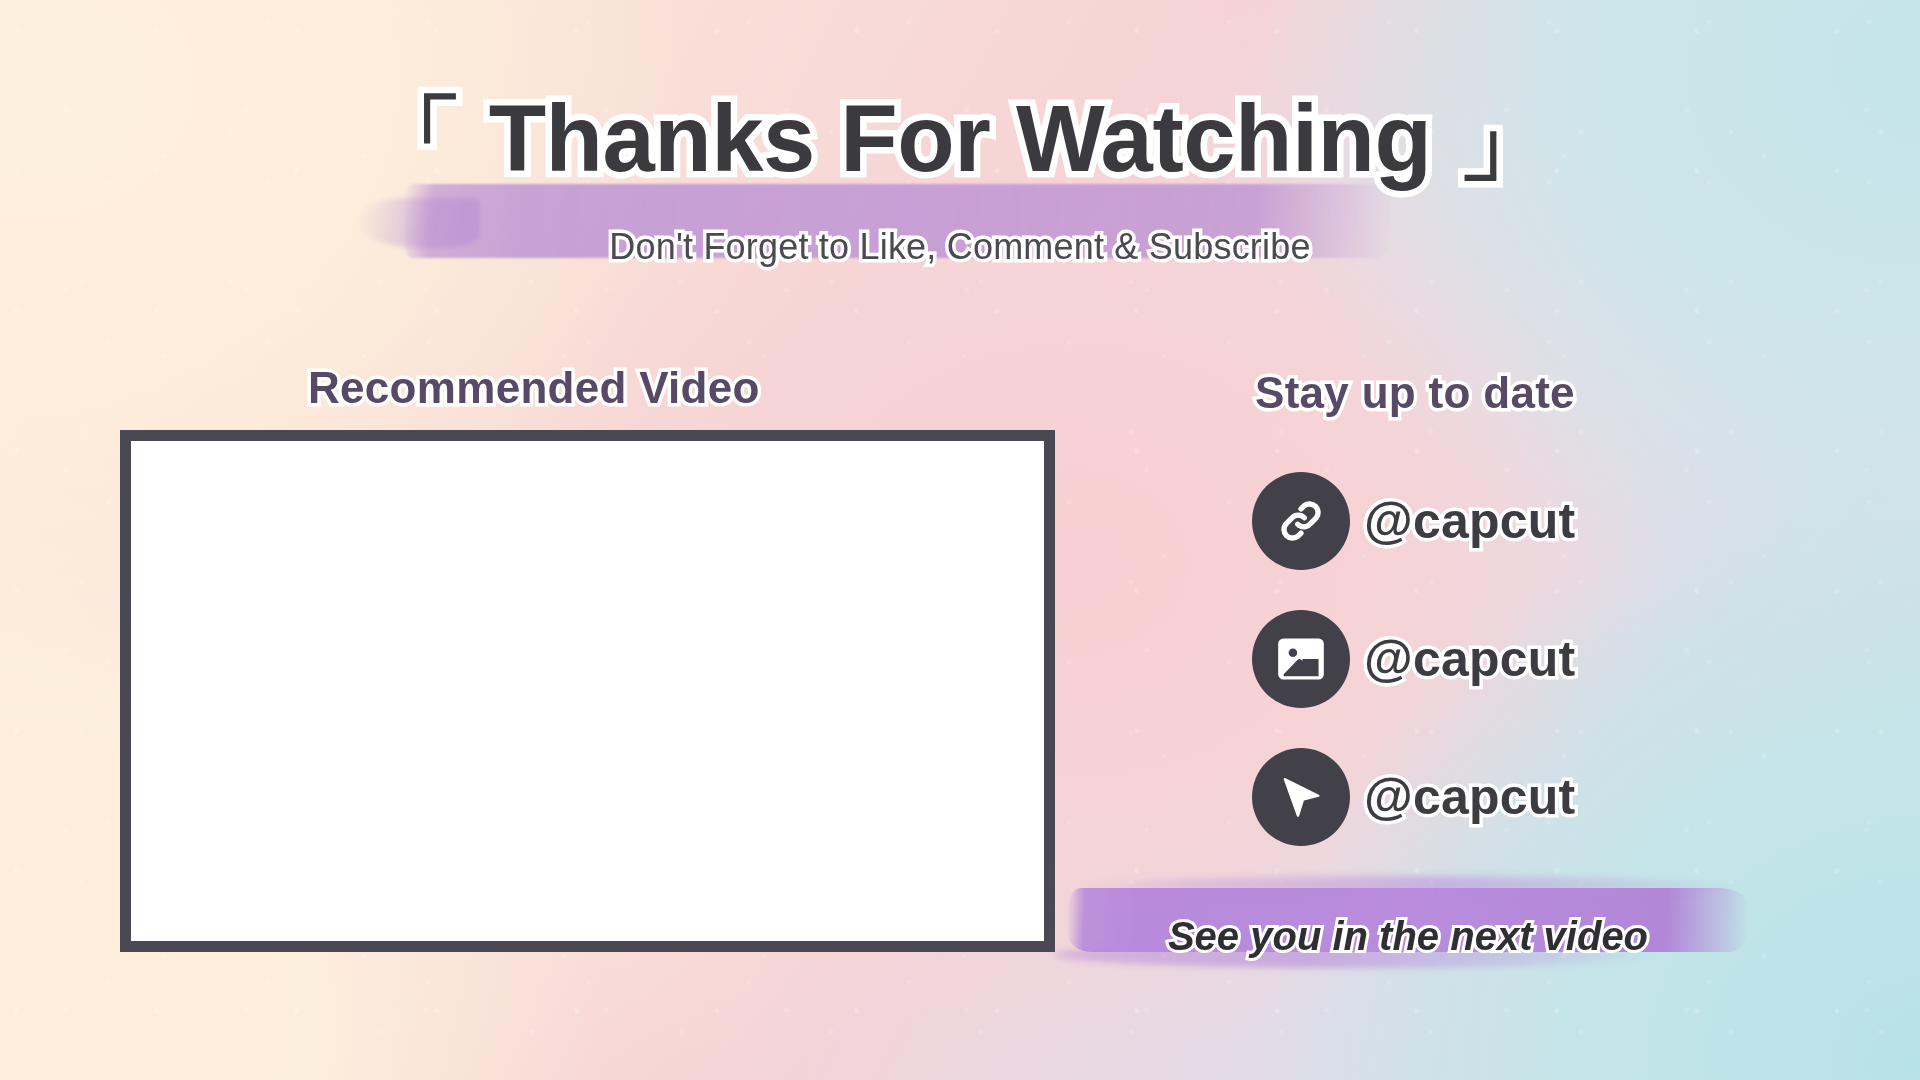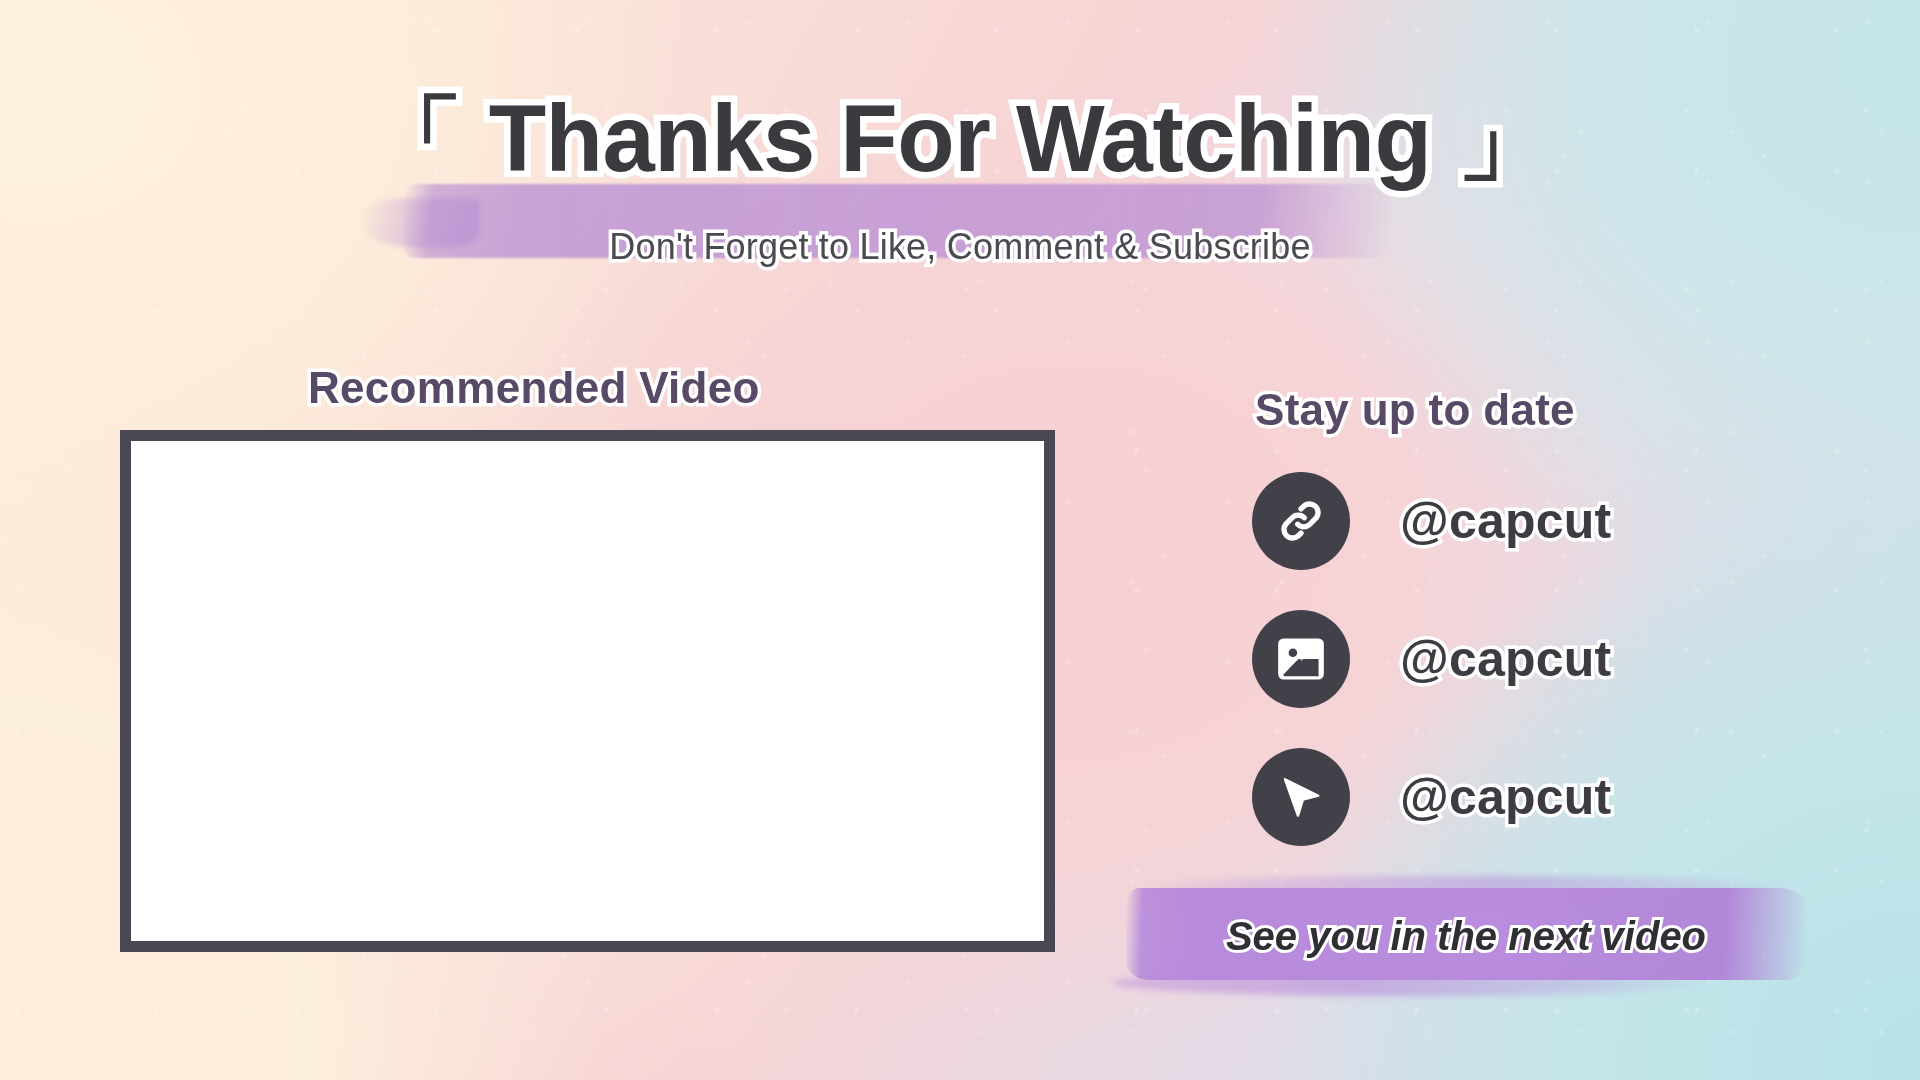--- a/index.html
+++ b/index.html
@@ -96,21 +96,21 @@
     position:absolute;
     font-size:44px;
     font-weight:600;
     color:#584a66;
     -webkit-text-stroke:7px #ffffff;
     paint-order:stroke fill;
     letter-spacing:.3px;
     white-space:nowrap;
   }
   #rec-heading { left:300px; top:363px;padding-left:8px; }
-  #stay-heading { left:1255px; top:385px; }
+  #stay-heading { left:1255px; top:368px; }
 
   
   .video-frame {
     position:absolute;
     left:120px; top:430px;
     width:935px; height:522px;
     background:#ffffff;
     border:11px solid #4a4852;
   }
 
@@ -118,21 +118,21 @@
   .social-list {
     position:absolute;
     left:1252px; top:472px;
     display:flex;
     flex-direction:column;
     gap:40px;
   }
   .social-row {
     display:flex;
     align-items:center;
-    gap:50px;
+    gap:14px;
   }
   .social-badge {
     width:98px; height:98px;
     border-radius:50%;
     background:#42414a;
     display:flex;
     align-items:center;
     justify-content:center;
     flex:0 0 auto;
   }
@@ -143,22 +143,22 @@
     color:#3c3c42;
     -webkit-text-stroke:7px #ffffff;
     paint-order:stroke fill;
     letter-spacing:.2px;
     white-space:nowrap;
   }
 
   
   .brush-footer {
     position:absolute;
-    left:1126px; top:888px;
-    width:680px; height:92px;
+    left:1068px; top:888px;
+    width:680px; height:64px;
   }
   .brush-footer .stroke-body {
     position:absolute; inset:0;
     background:
       linear-gradient(92deg, rgba(183,138,219,0) 0%, rgba(183,138,219,.90) 2.5%, #b88adc 10%, #b98cdd 55%, #b287d8 88%, rgba(178,135,216,.28) 97%, rgba(178,135,216,0) 100%);
     border-radius:12px 30px 18px 24px / 22px 16px 26px 18px;
     filter:blur(.6px);
   }
   .brush-footer .stroke-wisp-top {
     position:absolute;

